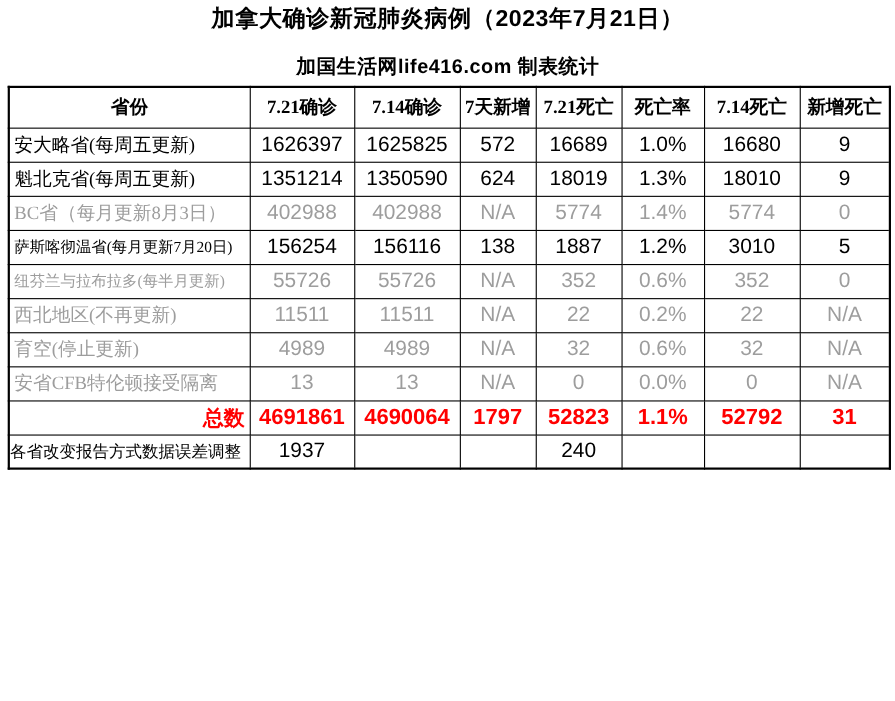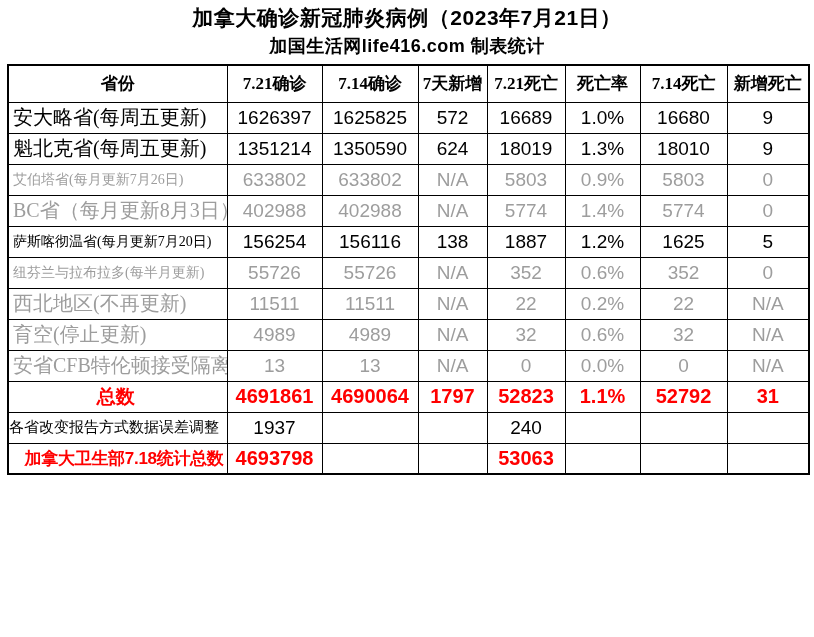--- a/index.html
+++ b/index.html
@@ -19,21 +19,21 @@
     line-height: 1.15;
     font-weight: bold;
     color: #000000;
     font-family: "Liberation Sans", sans-serif;
     letter-spacing: 0.5px;
   }
   .subtitle {
     text-align: center;
     font-size: 18px;
     font-weight: bold;
-    margin-top: 4px;
+    margin-top: 18px;
     letter-spacing: 0.5px;
   }
   table.covid {
     border-collapse: collapse;
     table-layout: fixed;
     width: 801px;
     margin: 6px 0 0 7px;
     border: 2px solid #000000;
   }
   th, td {
@@ -50,31 +50,32 @@
     font-family: "Liberation Serif", serif;
     font-size: 17px;
     font-weight: bold;
     color: #000000;
   }
   td { font-size: 19px; }
   td.prov {
     text-align: left;
     padding-left: 4px;
     font-family: "Liberation Serif", serif;
-    font-size: 20px;
+    font-size: 17px;
   }
   td.prov.small { font-size: 14px; }
   tr.style-black td { color: #000000; }
   tr.style-gray td  { color: #9d9d9d; }
   tr.totals-row td {
     color: #ff0000;
     font-weight: bold;
     font-size: 20px;
   }
   tr.totals-row td.lbl {
+    text-align: right;
     padding-right: 4px;
     font-size: 19px;
   }
   tr.adjust-row td { color: #000000; font-size: 19px; }
   tr.adjust-row td.lbl {
     text-align: left;
     padding-left: 0;
     font-family: "Liberation Serif", serif;
     font-size: 15px;
   }
@@ -135,47 +136,37 @@
           <td class="prov">魁北克省(每周五更新)</td>
           <td>1351214</td>
           <td>1350590</td>
           <td>624</td>
           <td>18019</td>
           <td>1.3%</td>
           <td>18010</td>
           <td>9</td>
         </tr>
         <tr class="style-gray">
-          <td class="prov small">艾伯塔省(每月更新7月26日)</td>
-          <td>633802</td>
-          <td>633802</td>
-          <td>N/A</td>
-          <td>5803</td>
-          <td>0.9%</td>
-          <td>5803</td>
-          <td>0</td>
-        </tr>
-        <tr class="style-gray">
           <td class="prov">BC省（每月更新8月3日）</td>
           <td>402988</td>
           <td>402988</td>
           <td>N/A</td>
           <td>5774</td>
           <td>1.4%</td>
           <td>5774</td>
           <td>0</td>
         </tr>
         <tr class="style-black">
           <td class="prov small">萨斯喀彻温省(每月更新7月20日)</td>
           <td>156254</td>
           <td>156116</td>
           <td>138</td>
           <td>1887</td>
           <td>1.2%</td>
-          <td>1625</td>
+          <td>3010</td>
           <td>5</td>
         </tr>
         <tr class="style-gray">
           <td class="prov small">纽芬兰与拉布拉多(每半月更新)</td>
           <td>55726</td>
           <td>55726</td>
           <td>N/A</td>
           <td>352</td>
           <td>0.6%</td>
           <td>352</td>
@@ -226,25 +217,15 @@
       <tr class="adjust-row">
         <td class="lbl">各省改变报告方式数据误差调整</td>
         <td>1937</td>
         <td></td>
         <td></td>
         <td>240</td>
         <td></td>
         <td></td>
         <td></td>
       </tr>
-      <tr class="official-row">
-        <td class="lbl">加拿大卫生部7.18统计总数</td>
-        <td>4693798</td>
-        <td></td>
-        <td></td>
-        <td>53063</td>
-        <td></td>
-        <td></td>
-        <td></td>
-      </tr>
     </tbody>
   </table>
 </div>
 
 </body></html>

